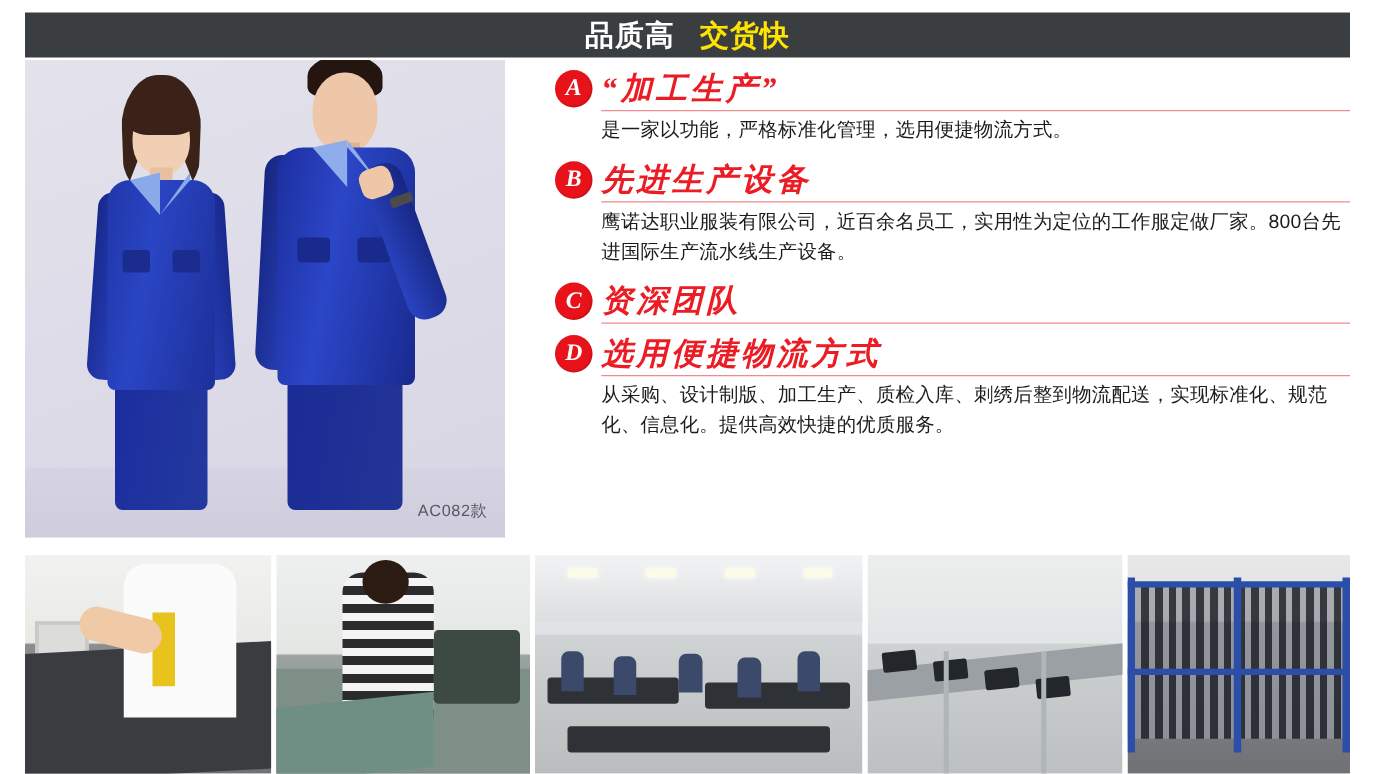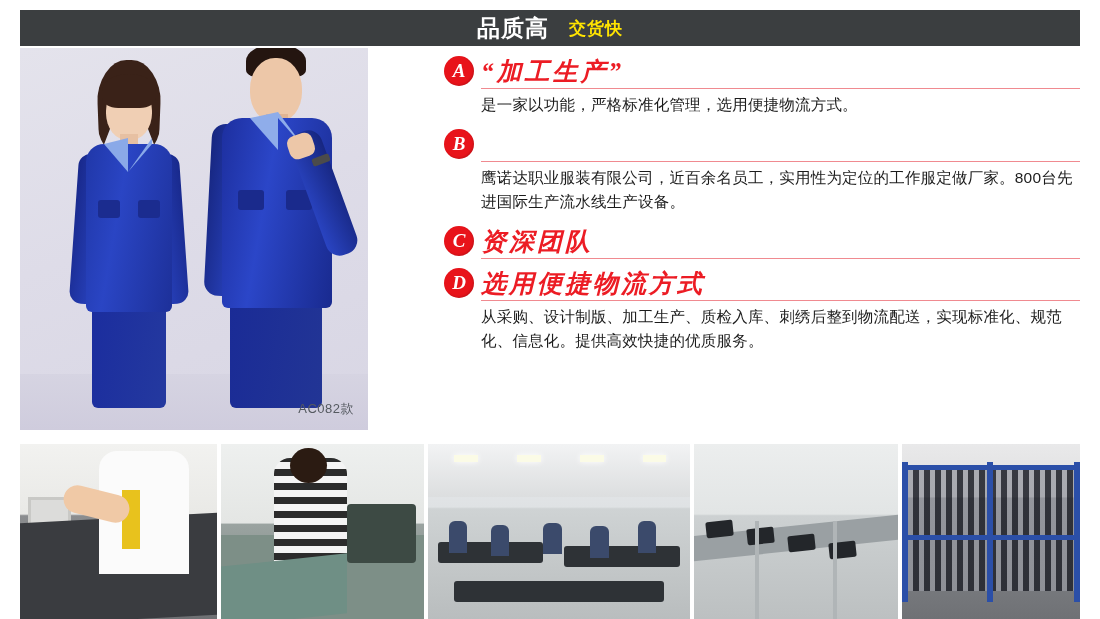--- a/index.html
+++ b/index.html
@@ -17,28 +17,28 @@
     width: 1060px; height: 36px;
     background: #3b3e40;
     display: flex; align-items: center; justify-content: center;
     gap: 20px;
   }
   .banner-title-white {
     color: #ffffff; font-size: 23px; font-weight: bold;
     letter-spacing: 1px; line-height: 1;
   }
   .banner-title-yellow {
-    color: #ffe400; font-size: 17px; font-weight: bold;
+    color: #ffe400; font-size: 23px; font-weight: bold;
     letter-spacing: 1px; line-height: 1;
   }
 
   
   .hero {
     position: absolute; left: 20px; top: 48px;
-    width: 348px; height: 382px;
+    width: 384px; height: 382px;
     background: linear-gradient(160deg,#e4e3ec 0%, #dedce8 45%, #d8d6e4 100%);
     overflow: hidden;
   }
   
   .hero .floor {
     position:absolute; left:0; bottom:0; width:100%; height:56px;
     background: linear-gradient(180deg,#d6d4e2,#cfccdd);
   }
   .person { position: absolute; bottom: 22px; }
   
@@ -256,20 +256,21 @@
         <div class="badge">A</div>
         <div class="feature-title">“加工生产”</div>
         <div class="rule"></div>
       </div>
       <div class="feature-body">是一家以功能，严格标准化管理，选用便捷物流方式。</div>
     </div>
 
     <div class="feature">
       <div class="feature-head">
         <div class="badge">B</div>
+        <div class="feature-title">先进生产设备</div>
         <div class="rule"></div>
       </div>
       <div class="feature-body">鹰诺达职业服装有限公司，近百余名员工，实用性为定位的工作服定做厂家。800台先进国际生产流水线生产设备。</div>
     </div>
 
     <div class="feature">
       <div class="feature-head">
         <div class="badge">C</div>
         <div class="feature-title">资深团队</div>
         <div class="rule"></div>

